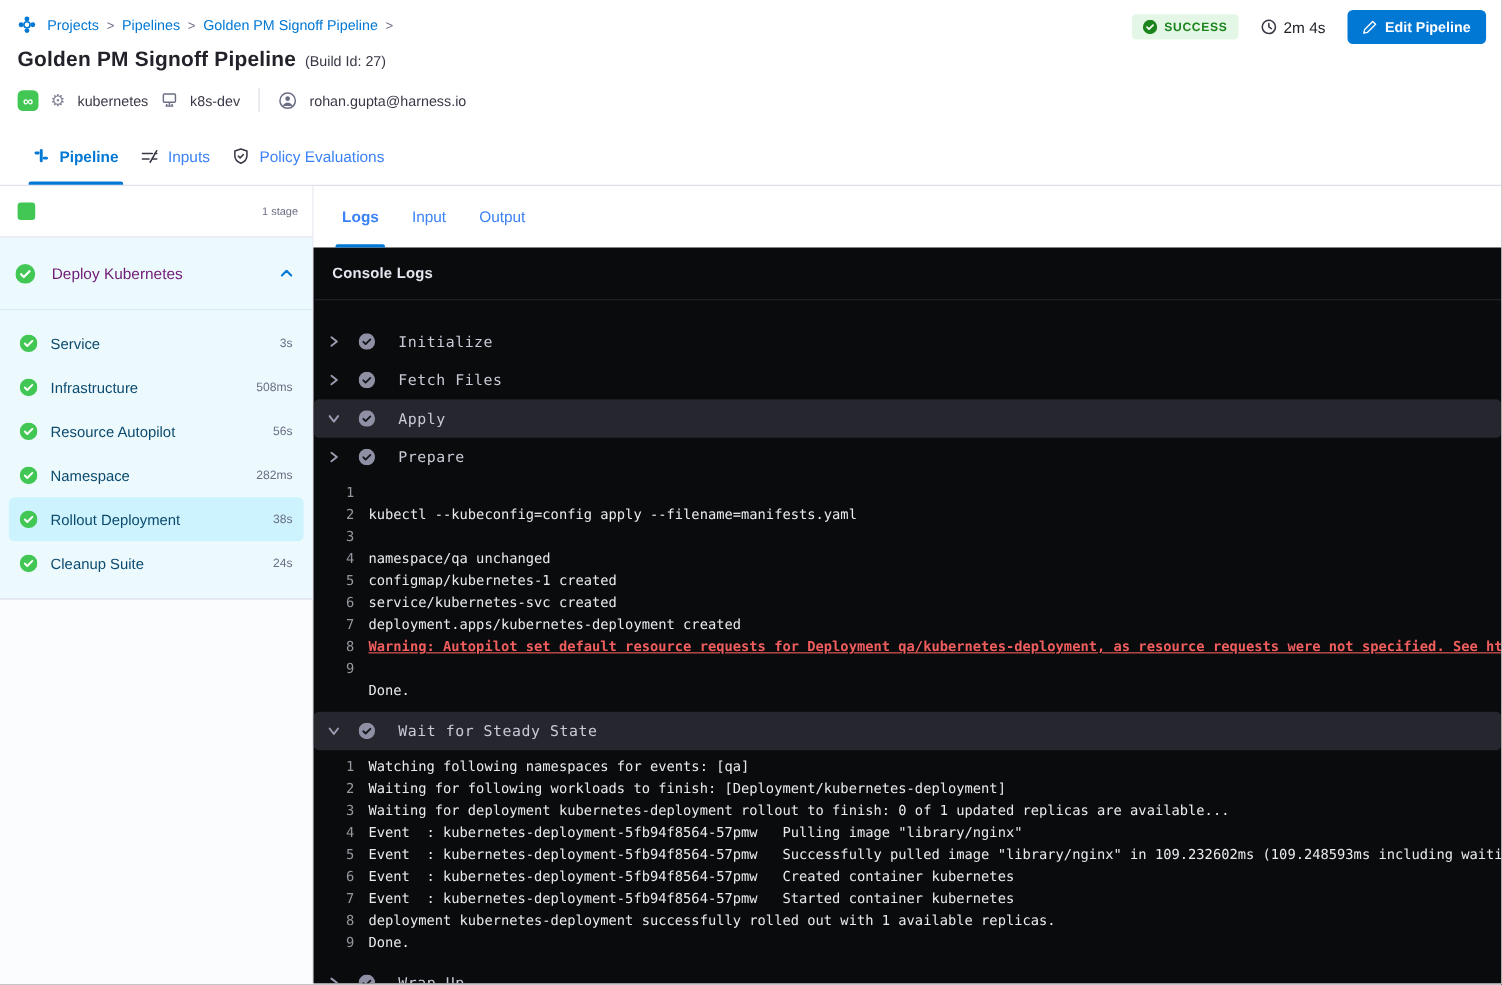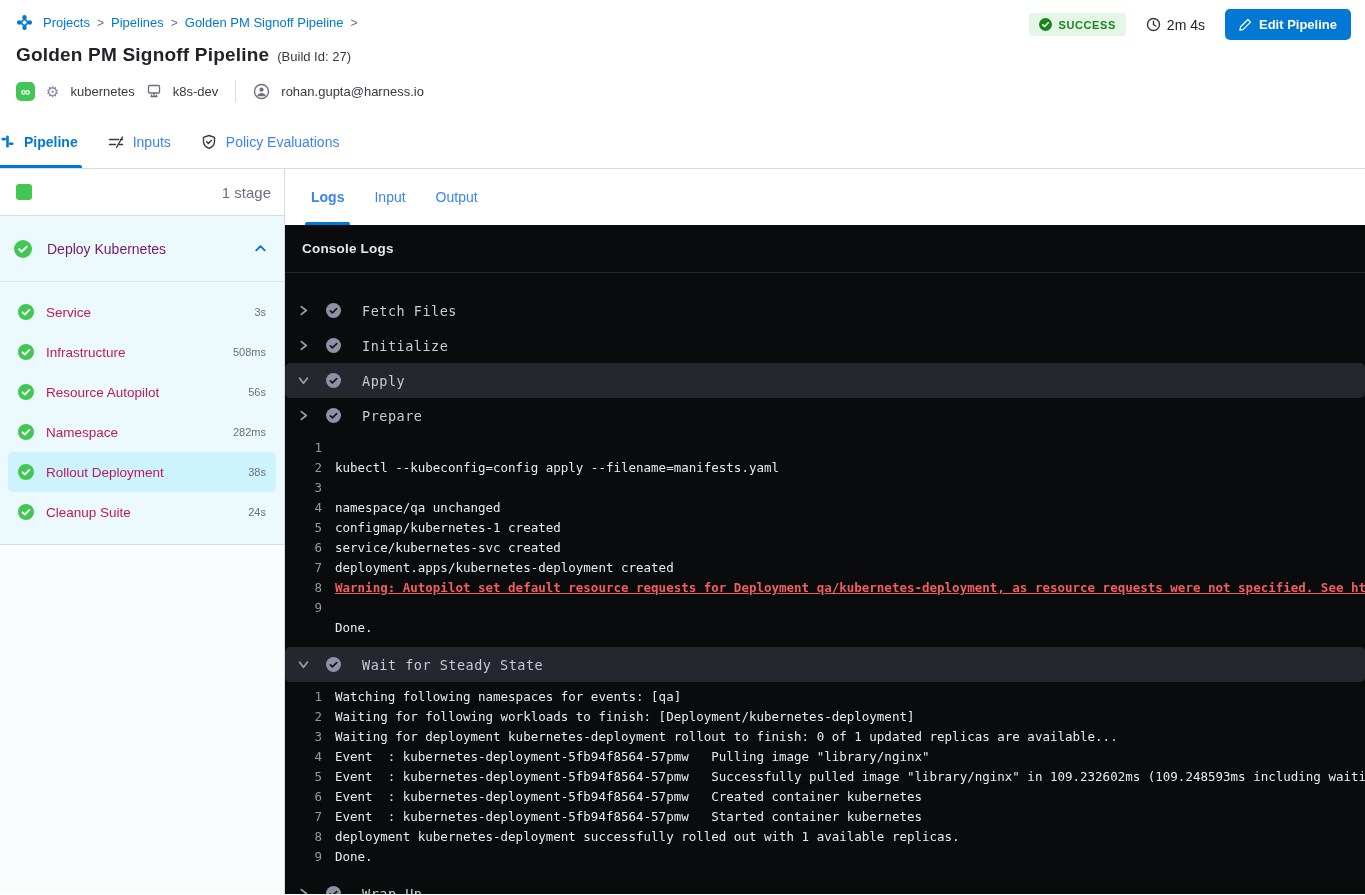--- a/index.html
+++ b/index.html
@@ -25,42 +25,42 @@
   .icn { display:flex; align-items:center; }
   
   .controls { position:absolute; top:9px; right:14px; display:flex; align-items:center; gap:20px; }
   .status-badge { display:flex; align-items:center; gap:6px; background:var(--success-bg,#e4f7e6);
     color:var(--success-text,#1b841d); font-size:11px; font-weight:700; letter-spacing:.6px;
     padding:5px 10px; border-radius:4px; }
   .duration { display:flex; align-items:center; gap:6px; font-size:14px; color:#22222a; }
   .edit-btn { display:flex; align-items:center; gap:7px; background:var(--accent,#0278d5); color:#fff;
     font-size:13px; font-weight:600; border:none; padding:8px 14px; border-radius:5px; cursor:pointer; }
   
-  .tabbar { height:54px; display:flex; align-items:stretch; gap:30px;
+  .tabbar { height:54px; display:flex; align-items:stretch; padding-left:30px; gap:20px;
     border-bottom:1px solid #d9dae5; background:#fff; }
   .tab { position:relative; display:flex; align-items:center; gap:9px; font-size:14px; color:#3b82f6; cursor:pointer; }
   .tab.active { color:var(--accent,#0278d5); font-weight:700; }
   .tab.active::after { content:""; position:absolute; left:-4px; right:-4px; bottom:0; height:3px;
     background:var(--accent,#0278d5); border-radius:2px 2px 0 0; }
   
   .main { display:flex; height:calc(895px - 170px); }
   .sidebar { width:285px; flex:none; border-right:1px solid #d9dae5; background:#fbfcfd; display:flex; flex-direction:column; }
   .stage-summary { height:47px; flex:none; background:#fff; border-bottom:1px solid #d9dae5;
     display:flex; align-items:center; padding:0 13px 0 16px; }
   .stage-square { width:16px; height:16px; border-radius:3px; background:var(--success-green,#42c754); }
-  .stage-count { margin-left:auto; font-size:15px; color:#6b6d85; }
+  .stage-count { margin-left:auto; font-size:10px; color:#6b6d85; }
   .stage-panel { background:var(--sidebar-blue,#ecfafe); border-bottom:1px solid #d9dae5; }
   .stage-header { height:66px; display:flex; align-items:center; padding:0 16px 0 14px;
     border-bottom:1px solid #d4e8ef; cursor:pointer; }
   .stage-name { margin-left:15px; font-size:14px; color:#701a75; }
   .stage-chevron { margin-left:auto; display:flex; }
   .steps { padding:10px 8px 12px 8px; }
   .step { height:40px; display:flex; align-items:center; padding:0 10px; border-radius:5px; cursor:pointer; }
   .step.selected { background:var(--selected-blue,#cdf4fe); }
-  .step-name { margin-left:12px; font-size:13.5px; color:#be185d; }
+  .step-name { margin-left:12px; font-size:13.5px; color:#0c4a6e; }
   .step-dur { margin-left:auto; font-size:11px; color:#6b6d85; }
   
   .right { flex:1; min-width:0; display:flex; flex-direction:column; }
   .console-tabs { height:56px; flex:none; background:#fff; display:flex; align-items:stretch;
     padding-left:26px; gap:30px; }
   .ctab { position:relative; display:flex; align-items:center; font-size:14px; color:#3b82f6; cursor:pointer; }
   .ctab.active { font-weight:700; }
   .ctab.active::after { content:""; position:absolute; left:-6px; right:-6px; bottom:0; height:3px;
     background:var(--accent,#0278d5); border-radius:2px 2px 0 0; }
   .console { flex:1; min-height:0; background:var(--console-bg,#0a0b0d); overflow:hidden;
@@ -289,35 +289,35 @@
                 <svg width="11" height="11" viewBox="0 0 10 10">
                   <polyline points="3,1.5 7.5,5 3,8.5" fill="none" stroke="#9b9cb0" stroke-width="1.6" stroke-linecap="round" stroke-linejoin="round"></polyline>
                 </svg>
               </span>
               <span class="sec-check">
                 <svg width="15" height="15" viewBox="0 0 16 16">
                   <circle cx="8" cy="8" r="8" fill="#8f90a4"></circle>
                   <path d="M4.6 8.3l2.2 2.2 4.6-4.6" stroke="#15161b" stroke-width="1.8" fill="none" stroke-linecap="round" stroke-linejoin="round"></path>
                 </svg>
               </span>
+              <span class="sec-name">Initialize</span>
+            </div>
+            <div class="log-section">
+              <span class="chev">
+                <svg width="11" height="11" viewBox="0 0 10 10">
+                  <polyline points="3,1.5 7.5,5 3,8.5" fill="none" stroke="#9b9cb0" stroke-width="1.6" stroke-linecap="round" stroke-linejoin="round"></polyline>
+                </svg>
+              </span>
+              <span class="sec-check">
+                <svg width="15" height="15" viewBox="0 0 16 16">
+                  <circle cx="8" cy="8" r="8" fill="#8f90a4"></circle>
+                  <path d="M4.6 8.3l2.2 2.2 4.6-4.6" stroke="#15161b" stroke-width="1.8" fill="none" stroke-linecap="round" stroke-linejoin="round"></path>
+                </svg>
+              </span>
               <span class="sec-name">Fetch Files</span>
-            </div>
-            <div class="log-section">
-              <span class="chev">
-                <svg width="11" height="11" viewBox="0 0 10 10">
-                  <polyline points="3,1.5 7.5,5 3,8.5" fill="none" stroke="#9b9cb0" stroke-width="1.6" stroke-linecap="round" stroke-linejoin="round"></polyline>
-                </svg>
-              </span>
-              <span class="sec-check">
-                <svg width="15" height="15" viewBox="0 0 16 16">
-                  <circle cx="8" cy="8" r="8" fill="#8f90a4"></circle>
-                  <path d="M4.6 8.3l2.2 2.2 4.6-4.6" stroke="#15161b" stroke-width="1.8" fill="none" stroke-linecap="round" stroke-linejoin="round"></path>
-                </svg>
-              </span>
-              <span class="sec-name">Initialize</span>
             </div>
             <div class="log-section expanded">
               <span class="chev">
                 <svg width="11" height="11" viewBox="0 0 10 10">
                   <polyline points="1.5,3 5,7.5 8.5,3" fill="none" stroke="#9b9cb0" stroke-width="1.6" stroke-linecap="round" stroke-linejoin="round"></polyline>
                 </svg>
               </span>
               <span class="sec-check">
                 <svg width="15" height="15" viewBox="0 0 16 16">
                   <circle cx="8" cy="8" r="8" fill="#8f90a4"></circle>

